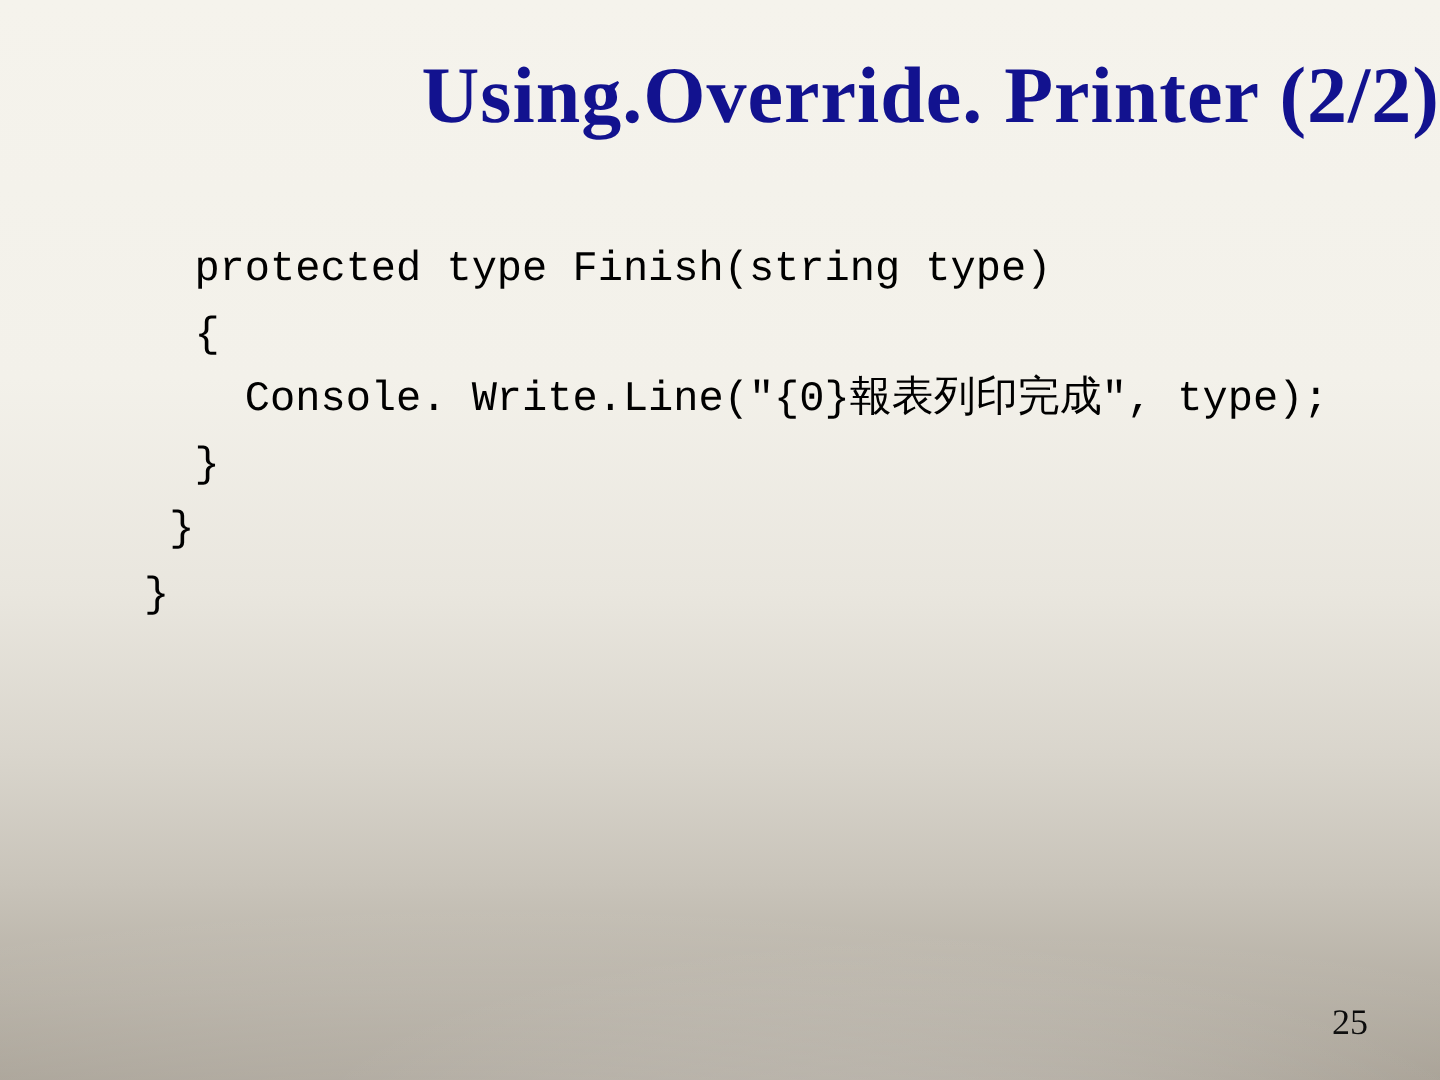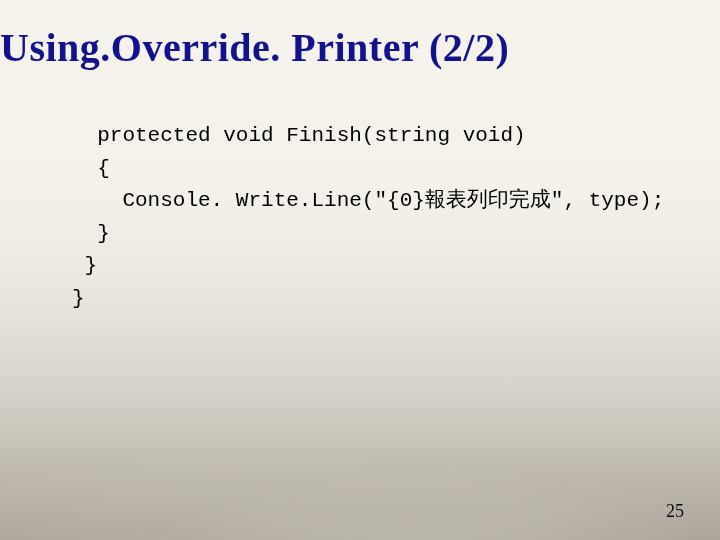--- a/index.html
+++ b/index.html
@@ -32,21 +32,21 @@
     background:
       radial-gradient(120% 90% at 35% 120%, rgba(255,255,255,0.25), rgba(255,255,255,0) 60%),
       radial-gradient(90% 70% at 70% 110%, rgba(255,255,255,0.18), rgba(255,255,255,0) 55%);
     pointer-events: none;
   }
   .title {
     position: absolute;
     top: 24px;
     left: 0;
     right: 0;
-    text-align: left;
+    text-align: right;
     color: #12128f;
     font-weight: bold;
     font-size: 40px;
     letter-spacing: 0.5px;
   }
   .code {
     position: absolute;
     top: 120px;
     left: 72px;
     right: 40px;
@@ -65,21 +65,21 @@
     color: #000;
   }
 </style>
 </head>
 <body>
 
 <div class="slide">
 
   <div class="title">Using.Override. Printer (2/2)</div>
 
-  <div class="code"><span>  protected void Finish(string void)</span>
+  <div class="code"><span>  protected type Finish(string type)</span>
 <span>  {</span>
 <span>    Console. Write.Line("{0}報表列印完成", type);</span>
 <span>  }</span>
 <span> }</span>
 <span>}</span></div>
 
   <div class="pagenum">25</div>
 
 </div>
 

